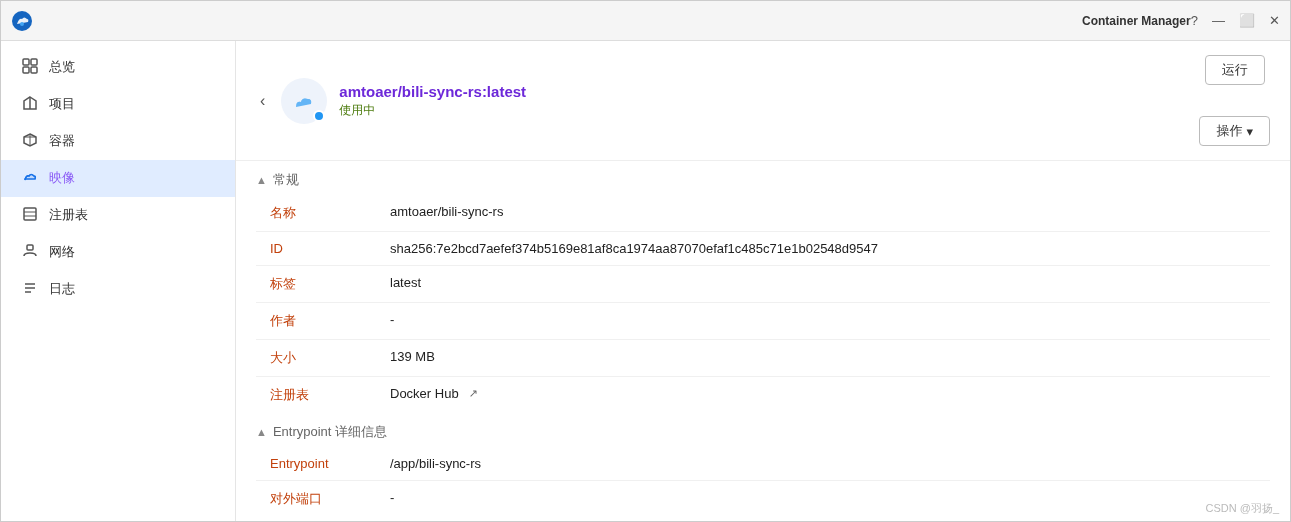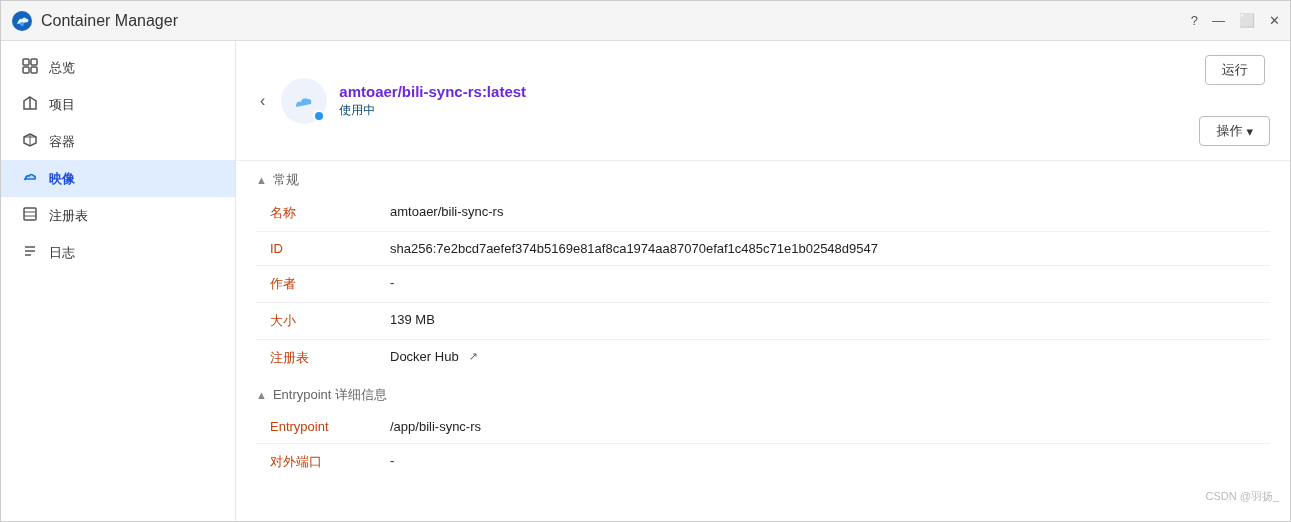--- a/index.html
+++ b/index.html
@@ -28,24 +28,25 @@
       padding: 0 10px;
       flex-shrink: 0;
     }
     .title-bar-icon {
       width: 22px;
       height: 22px;
       margin-right: 8px;
       flex-shrink: 0;
     }
     .title-bar-title {
-      font-size: 16px;
-      font-weight: 400;
+      font-size: 12px;
+      font-weight: 700;
       color: #333;
       flex: 1;
+      text-align: right;
     }
     .title-bar-controls {
       display: flex;
       gap: 14px;
       align-items: center;
     }
     .title-bar-ctrl {
       color: #555;
       font-size: 13px;
       cursor: pointer;
@@ -58,32 +59,31 @@
     }
     .sidebar {
       width: 235px;
       background: #fff;
       border-right: 1px solid #e5e5e5;
       flex-shrink: 0;
       padding-top: 8px;
     }
     .sidebar-item {
       display: flex;
-      align-items: center;
       padding: 9px 20px;
       cursor: pointer;
       color: #333;
       font-size: 13px;
       border-radius: 0;
       gap: 10px;
     }
     .sidebar-item.active {
       background: #e0ecff;
-      color: #1d4ed8;
-      font-weight: 700;
+      color: #8b5cf6;
+      font-weight: 400;
     }
     .sidebar-icon {
       font-size: 15px;
       color: #555;
       width: 18px;
       text-align: center;
     }
     .sidebar-item.active .sidebar-icon {
       color: #1a73e8;
     }
@@ -132,21 +132,21 @@
     .header-info {
       flex: 1;
     }
     .header-title {
       font-size: 15px;
       font-weight: 600;
       color: #6d28d9;
     }
     .header-status {
       font-size: 12px;
-      color: #0c4a6e;
+      color: #4d7c0f;
       margin-top: 2px;
     }
     .header-actions {
       display: flex;
       gap: 5px;
       align-items: center;
       flex-direction: column;
     }
     .btn {
       padding: 5px 16px;
@@ -213,21 +213,21 @@
       align-items: center;
       gap: 10px;
       color: #222;
     }
     .external-link-icon {
       font-size: 11px;
       color: #666;
     }
     .watermark {
       position: fixed;
-      bottom: 18px;
+      bottom: 6px;
       right: 12px;
       font-size: 11px;
       color: #bbb;
     }
   </style>
 </head>
 <body>
 
 <div class="window">
 
@@ -299,20 +299,29 @@
         <span class="sidebar-icon">
           <svg width="16" height="16" viewBox="0 0 16 16" fill="none">
             <rect x="2" y="2" width="12" height="12" rx="1" stroke="#555" stroke-width="1.5" fill="none"></rect>
             <line x1="2" y1="6" x2="14" y2="6" stroke="#555" stroke-width="1"></line>
             <line x1="2" y1="10" x2="14" y2="10" stroke="#555" stroke-width="1"></line>
           </svg>
         </span>
         <span>注册表</span>
       </div>
 
+      <div class="sidebar-item">
+        <span class="sidebar-icon">
+          <svg width="16" height="16" viewBox="0 0 16 16" fill="none">
+            <path d="M2 13 Q2 10 8 10 Q14 10 14 13" stroke="#555" stroke-width="1.5" fill="none"></path>
+            <rect x="5" y="2" width="6" height="5" rx="1" stroke="#555" stroke-width="1.5" fill="none"></rect>
+          </svg>
+        </span>
+        <span>网络</span>
+      </div>
 
       <div class="sidebar-item">
         <span class="sidebar-icon">
           <svg width="16" height="16" viewBox="0 0 16 16" fill="none">
             <line x1="3" y1="4" x2="13" y2="4" stroke="#555" stroke-width="1.5"></line>
             <line x1="3" y1="8" x2="13" y2="8" stroke="#555" stroke-width="1.5"></line>
             <line x1="3" y1="12" x2="9" y2="12" stroke="#555" stroke-width="1.5"></line>
           </svg>
         </span>
         <span>日志</span>
@@ -354,20 +363,24 @@
           <tbody>
             <tr>
               <td>名称</td>
               <td>amtoaer/bili-sync-rs</td>
             </tr>
             <tr>
               <td>ID</td>
               <td>sha256:7e2bcd7aefef374b5169e81af8ca1974aa87070efaf1c485c71e1b02548d9547</td>
             </tr>
             <tr>
+              <td>标签</td>
+              <td>latest</td>
+            </tr>
+            <tr>
               <td>作者</td>
               <td>-</td>
             </tr>
             <tr>
               <td>大小</td>
               <td>139 MB</td>
             </tr>
             <tr>
               <td>注册表</td>
               <td>

